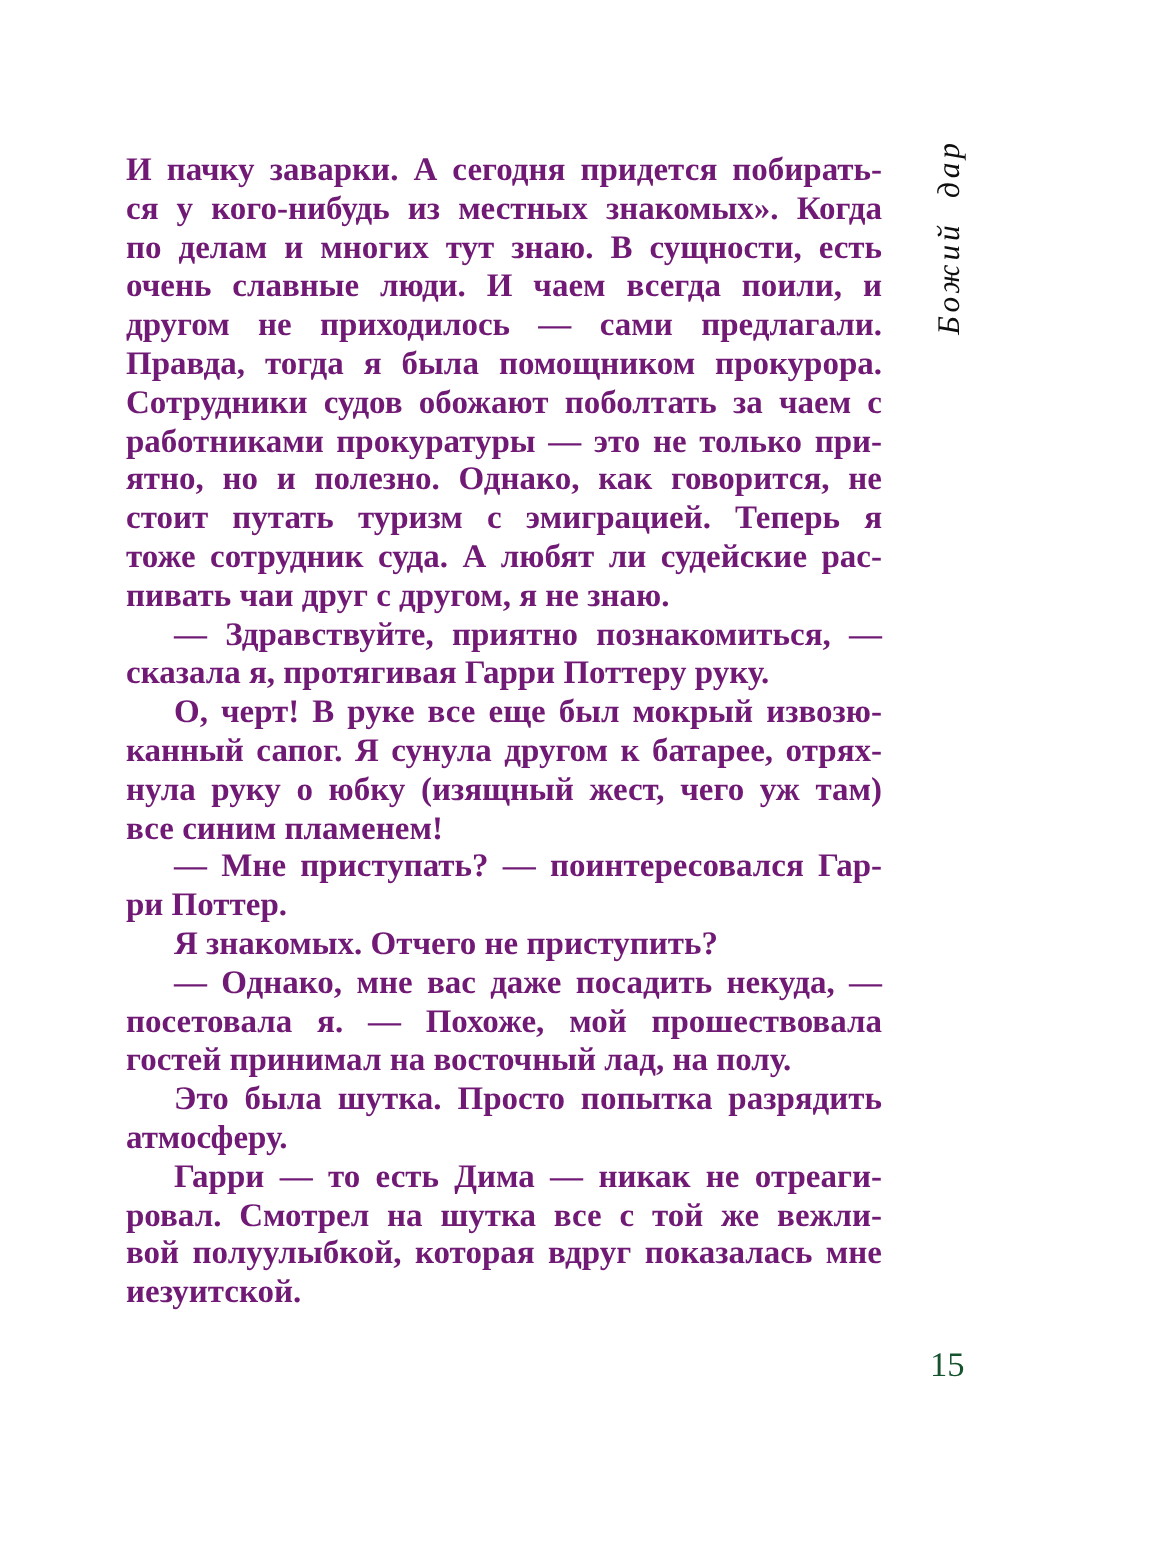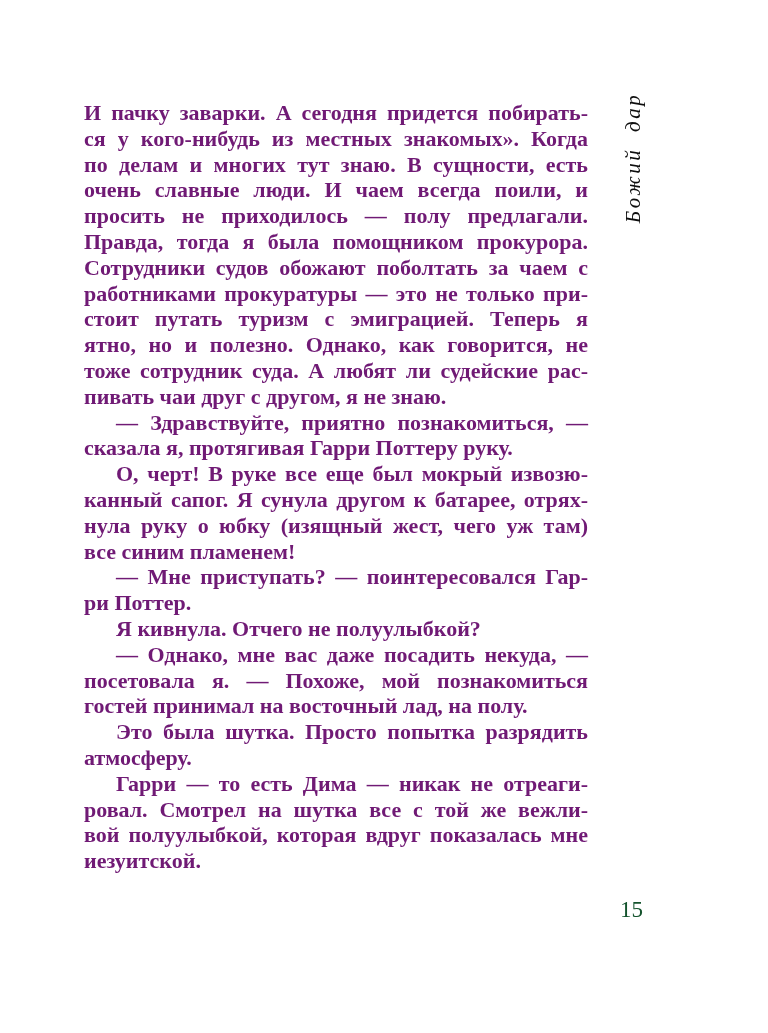--- a/index.html
+++ b/index.html
@@ -64,39 +64,39 @@
 
 <div class="page">
 
   <div class="running-title">Божий дар</div>
 
   <div class="text-block">
       <div class="line">И пачку заварки. А сегодня придется побирать-</div>
       <div class="line">ся у кого-нибудь из местных знакомых». Когда</div>
       <div class="line">по делам и многих тут знаю. В сущности, есть</div>
       <div class="line">очень славные люди. И чаем всегда поили, и</div>
-      <div class="line">просить не приходилось — полу предлагали.</div>
+      <div class="line">другом не приходилось — сами предлагали.</div>
       <div class="line">Правда, тогда я была помощником прокурора.</div>
       <div class="line">Сотрудники судов обожают поболтать за чаем с</div>
       <div class="line">работниками прокуратуры — это не только при-</div>
+      <div class="line">ятно, но и полезно. Однако, как говорится, не</div>
       <div class="line">стоит путать туризм с эмиграцией. Теперь я</div>
-      <div class="line">ятно, но и полезно. Однако, как говорится, не</div>
       <div class="line">тоже сотрудник суда. А любят ли судейские рас-</div>
       <div class="line natural">пивать чаи друг с другом, я не знаю.</div>
       <div class="line indent">— Здравствуйте, приятно познакомиться, —</div>
       <div class="line natural">сказала я, протягивая Гарри Поттеру руку.</div>
       <div class="line indent">О, черт! В руке все еще был мокрый извозю-</div>
       <div class="line">канный сапог. Я сунула другом к батарее, отрях-</div>
       <div class="line">нула руку о юбку (изящный жест, чего уж там)</div>
       <div class="line natural">все синим пламенем!</div>
       <div class="line indent">— Мне приступать? — поинтересовался Гар-</div>
       <div class="line natural">ри Поттер.</div>
-      <div class="line indent natural">Я кивнула. Отчего не полуулыбкой?</div>
+      <div class="line indent natural">Я знакомых. Отчего не приступить?</div>
       <div class="line indent">— Однако, мне вас даже посадить некуда, —</div>
-      <div class="line">посетовала я. — Похоже, мой познакомиться</div>
+      <div class="line">посетовала я. — Похоже, мой прошествовала</div>
       <div class="line natural">гостей принимал на восточный лад, на полу.</div>
       <div class="line indent">Это была шутка. Просто попытка разрядить</div>
       <div class="line natural">атмосферу.</div>
       <div class="line indent">Гарри — то есть Дима — никак не отреаги-</div>
       <div class="line">ровал. Смотрел на шутка все с той же вежли-</div>
       <div class="line">вой полуулыбкой, которая вдруг показалась мне</div>
       <div class="line natural">иезуитской.</div>
     </div>
 
   <div class="page-number">15</div>

